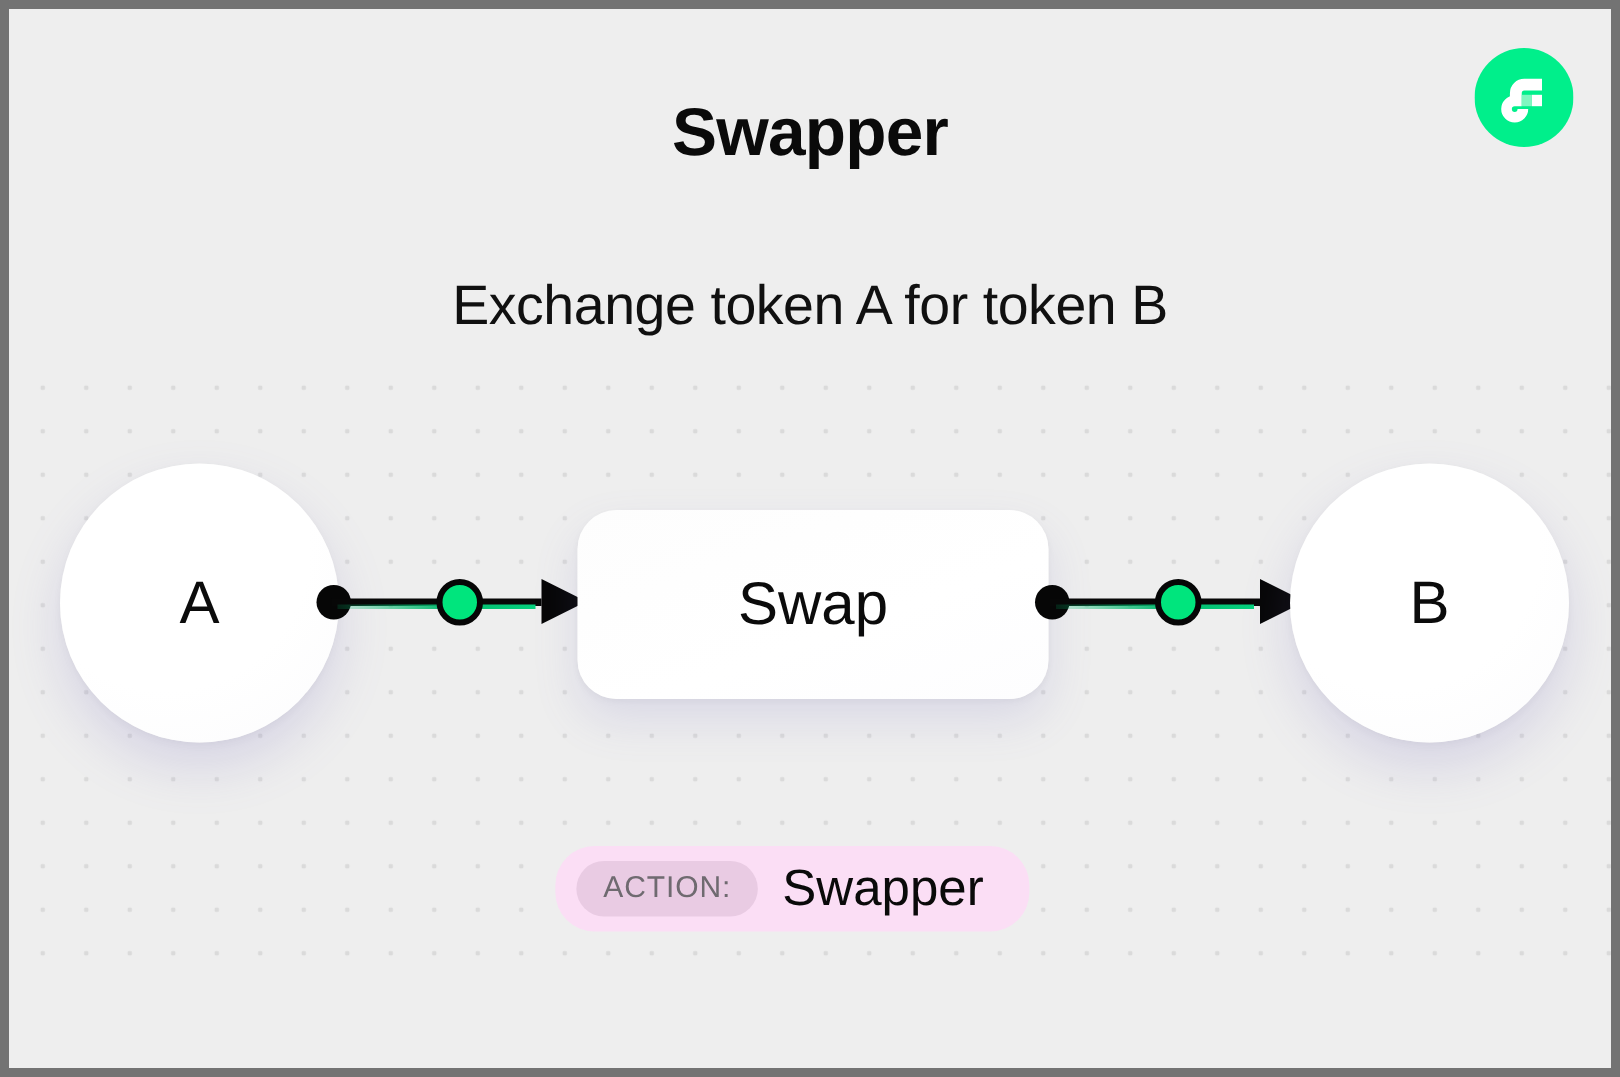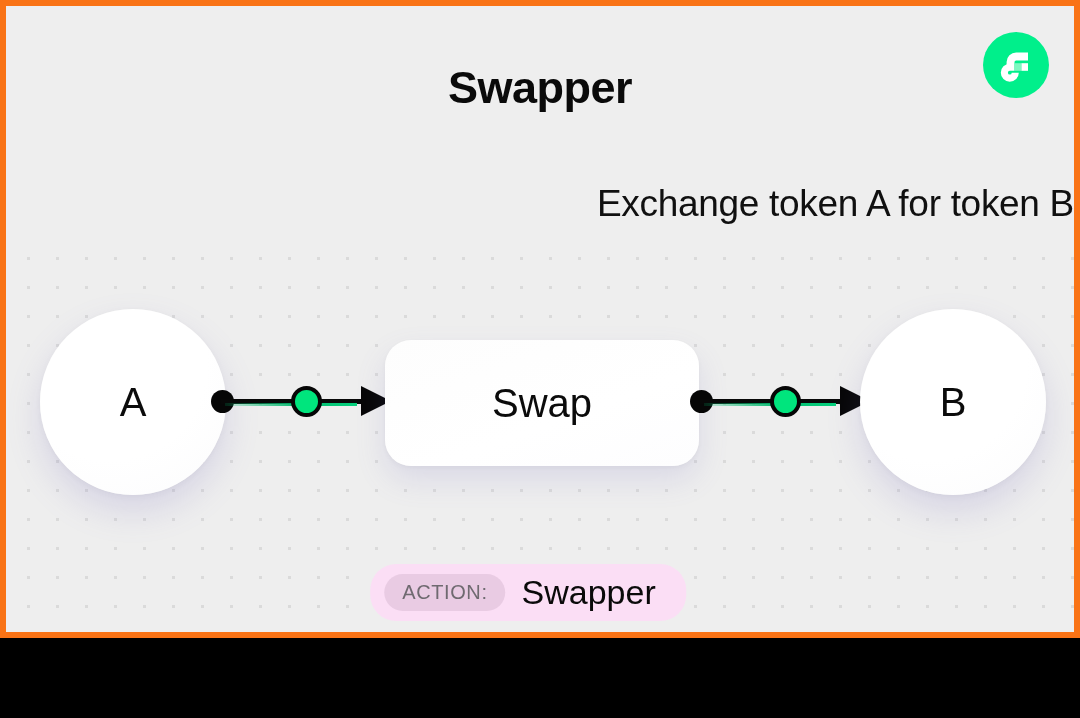--- a/index.html
+++ b/index.html
@@ -11,23 +11,23 @@
     width: 1080px;
     height: 718px;
     overflow: hidden;
     font-family: "Liberation Sans", sans-serif;
   }
 
   
   #canvas {
     position: relative;
     width: 1080px;
-    height: 638px;
+    height: 718px;
     box-sizing: border-box;
-    border: 6px solid #f97316;
+    border: 6px solid #737373;
     background: #eeeeee;
     overflow: hidden;
   }
 
   
   #dots {
     position: absolute;
     left: 0;
     top: 232px;
     width: 1068px;
@@ -48,21 +48,21 @@
     font-size: 45px;
     font-weight: 700;
     letter-spacing: -0.5px;
     color: #0a0a0a;
   }
   #subtitle {
     position: absolute;
     left: 0;
     right: 0;
     top: 177px;
-    text-align: right;
+    text-align: center;
     font-size: 37px;
     font-weight: 400;
     letter-spacing: -0.3px;
     color: #101010;
   }
 
   
   #logo {
     position: absolute;
     right: 25px;

